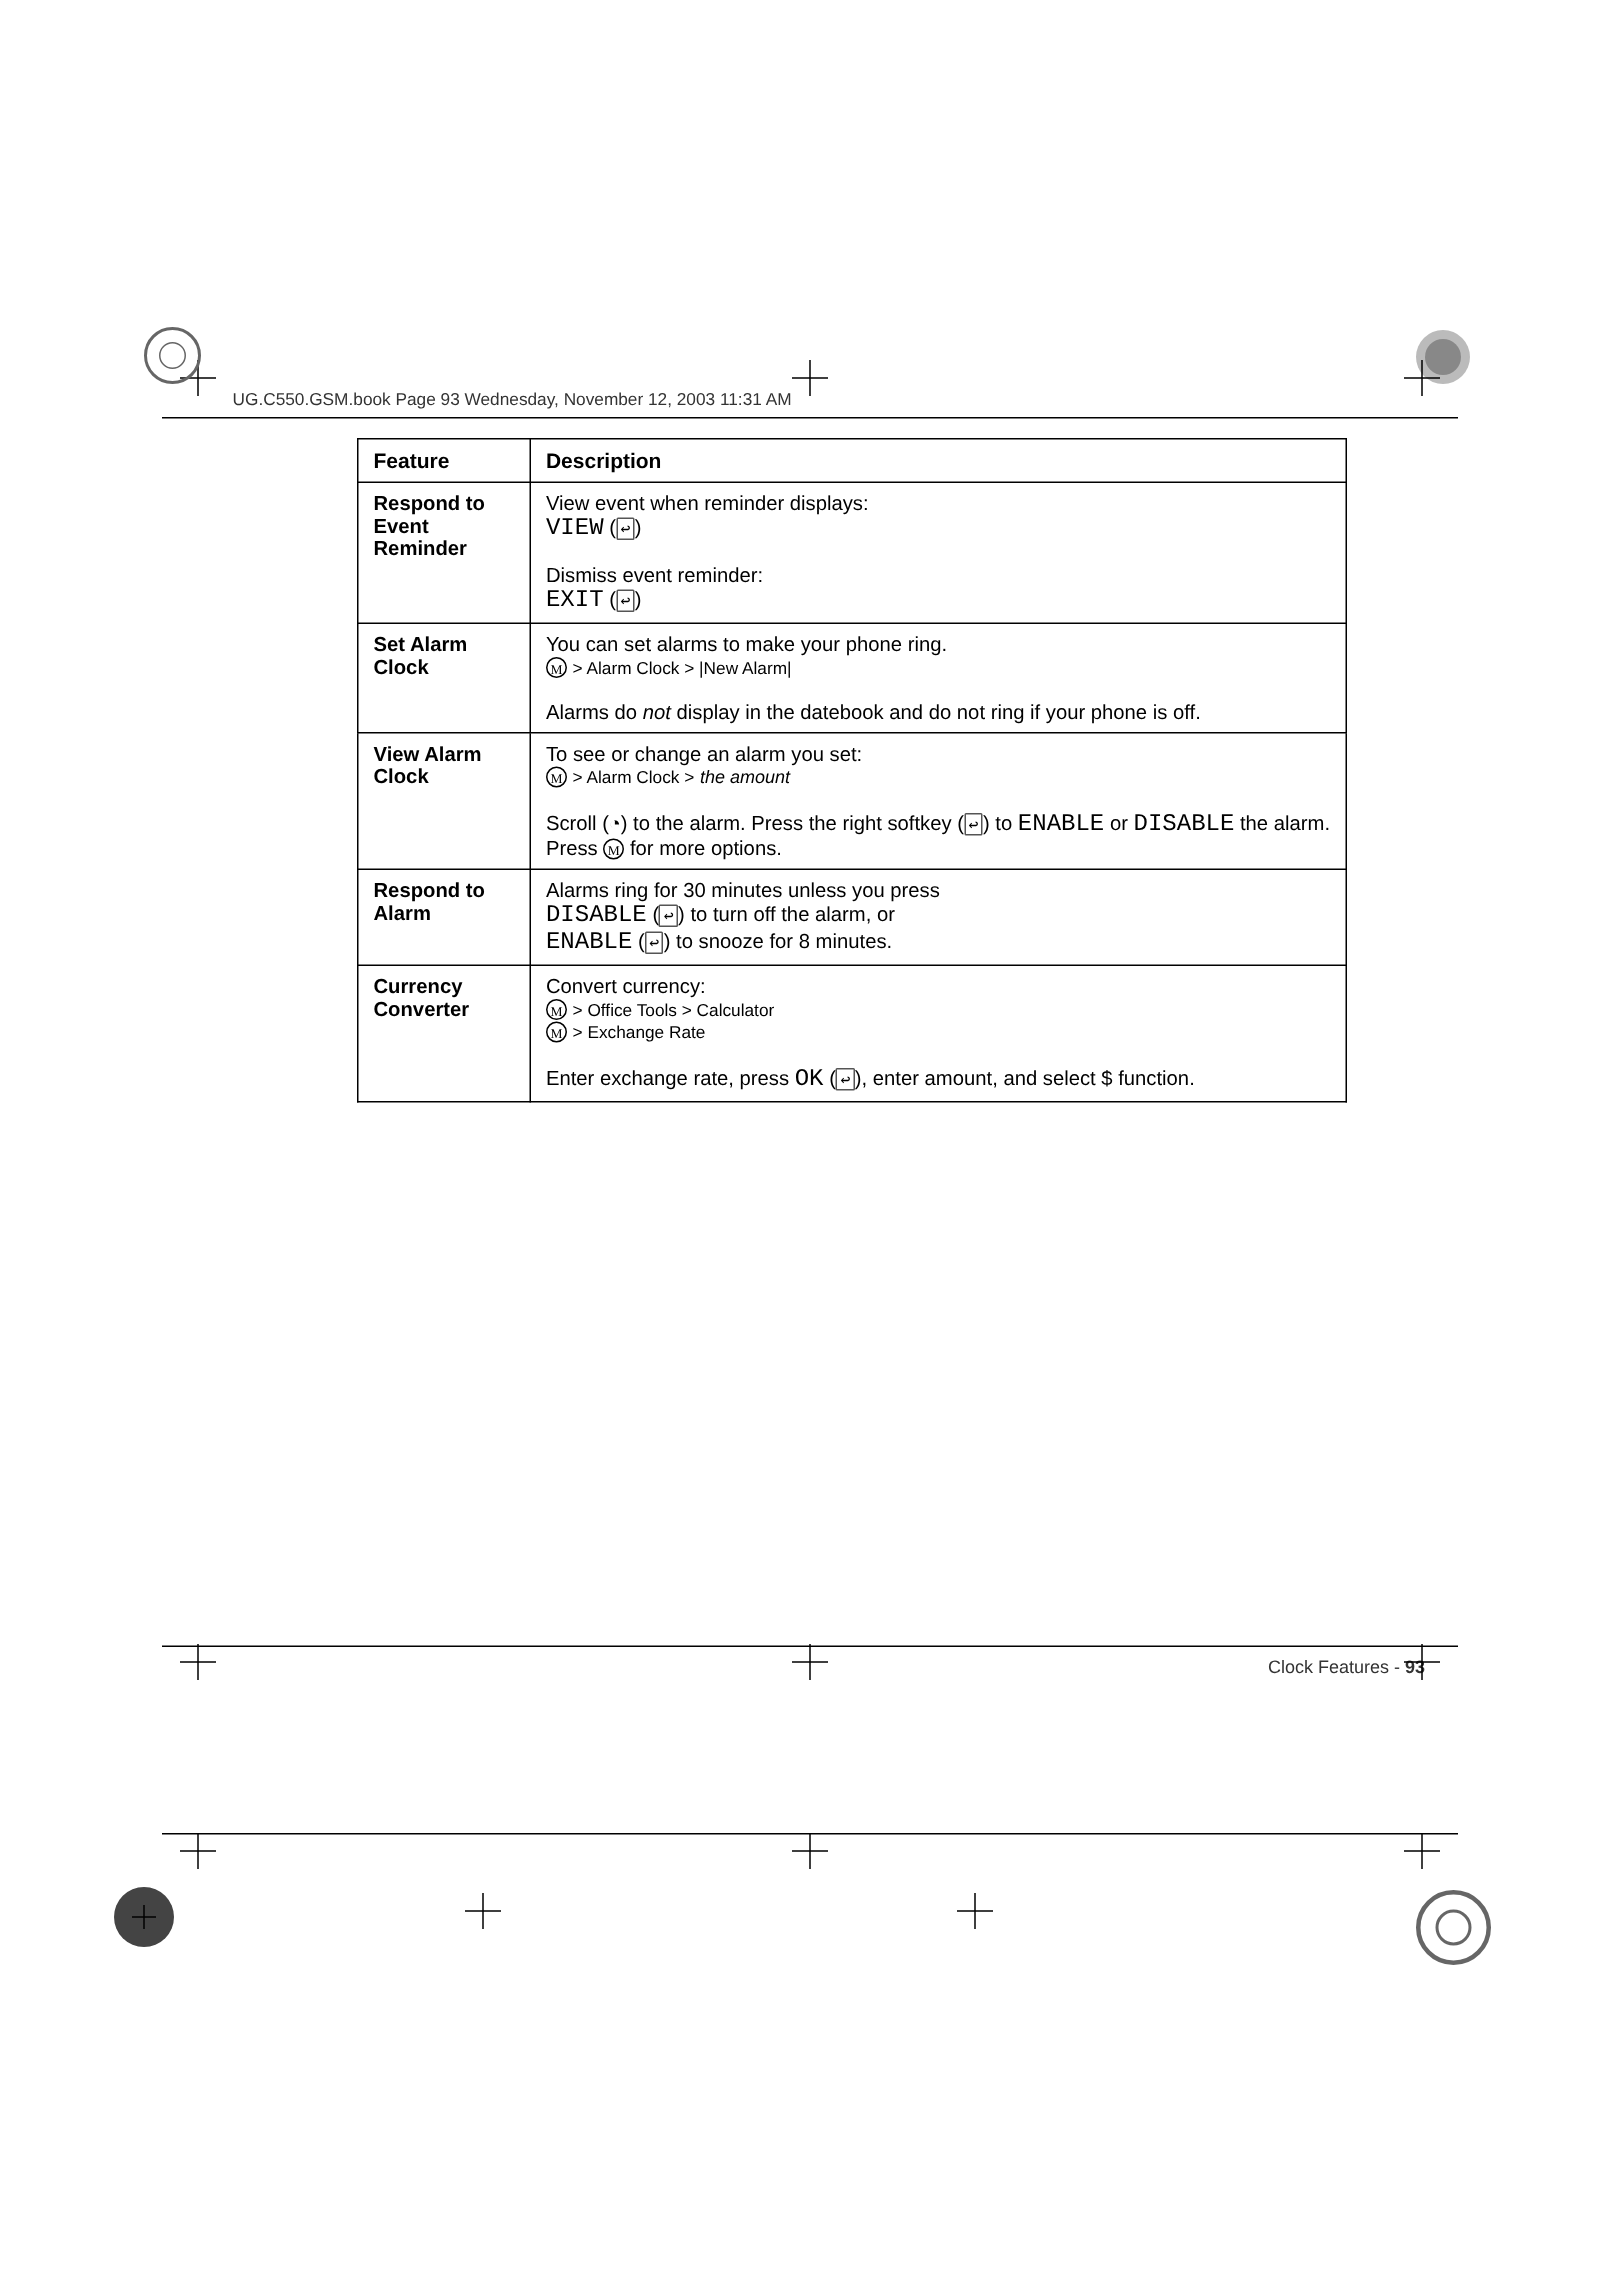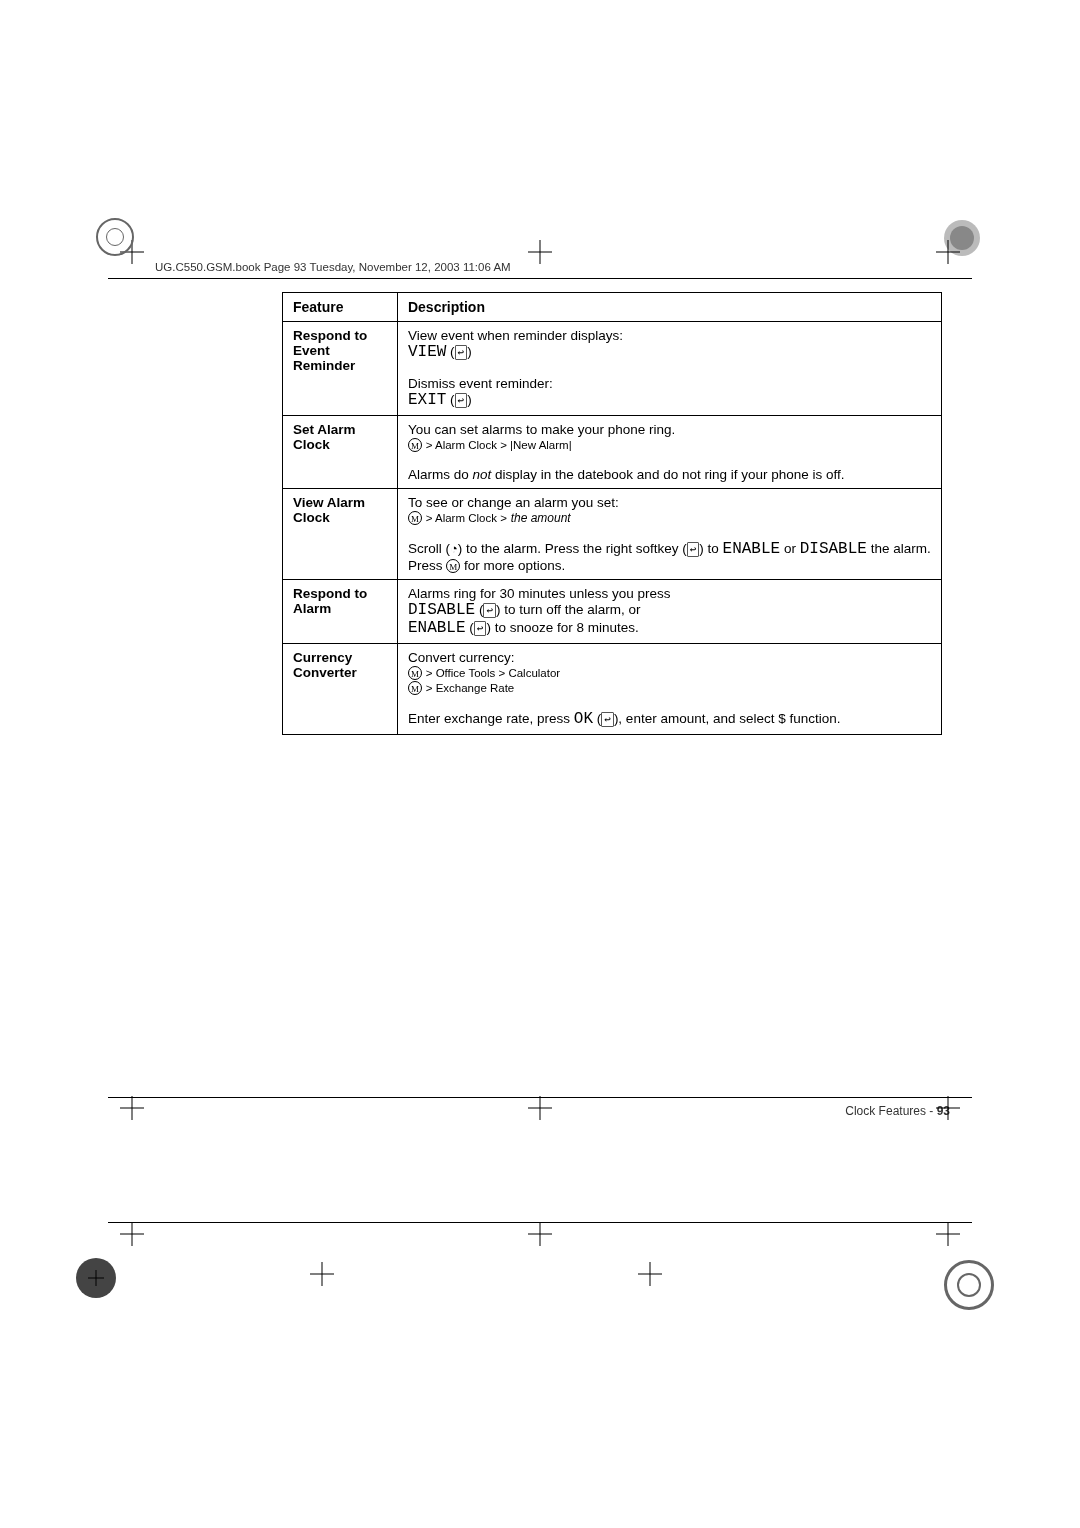--- a/index.html
+++ b/index.html
@@ -12,21 +12,20 @@
       color: #000000;
       position: relative;
       overflow: hidden;
     }
 
     
     .feature-table {
       border-collapse: collapse;
       width: 660px;
       font-size: 13.5px;
-      margin-left: 44px;
     }
     .feature-table th {
       border: 1px solid #000;
       padding: 6px 10px;
       text-align: left;
       font-weight: bold;
       background: #fff;
       font-size: 14px;
     }
     .feature-table td {
@@ -102,21 +101,21 @@
 
 <div style="position:absolute; top:218px; left:96px; width:38px; height:38px; border-radius:50%; border:2px solid #666; display:flex; align-items:center; justify-content:center;">
   <div style="width:18px; height:18px; border-radius:50%; border:1.5px solid #666;"></div>
 </div>
 
 <div class="ch" style="position:absolute; top:240px; right:120px; width:24px; height:24px;"></div>
 
 <div style="position:absolute; top:278px; left:108px; right:108px; height:1px; background:#000;"></div>
 
 <div style="position:absolute; top:261px; left:155px; font-size:11.5px; color:#333;">
-  <span>UG.C550.GSM.book  Page 93  Tuesday, November 12, 2003  11:06 AM</span>
+  <span>UG.C550.GSM.book  Page 93  Wednesday, November 12, 2003  11:31 AM</span>
 </div>
 
 <div style="position:absolute; top:292px; left:238px;">
   <table class="feature-table">
     <thead>
       <tr>
         <th>Feature</th>
         <th>Description</th>
       </tr>
     </thead>

